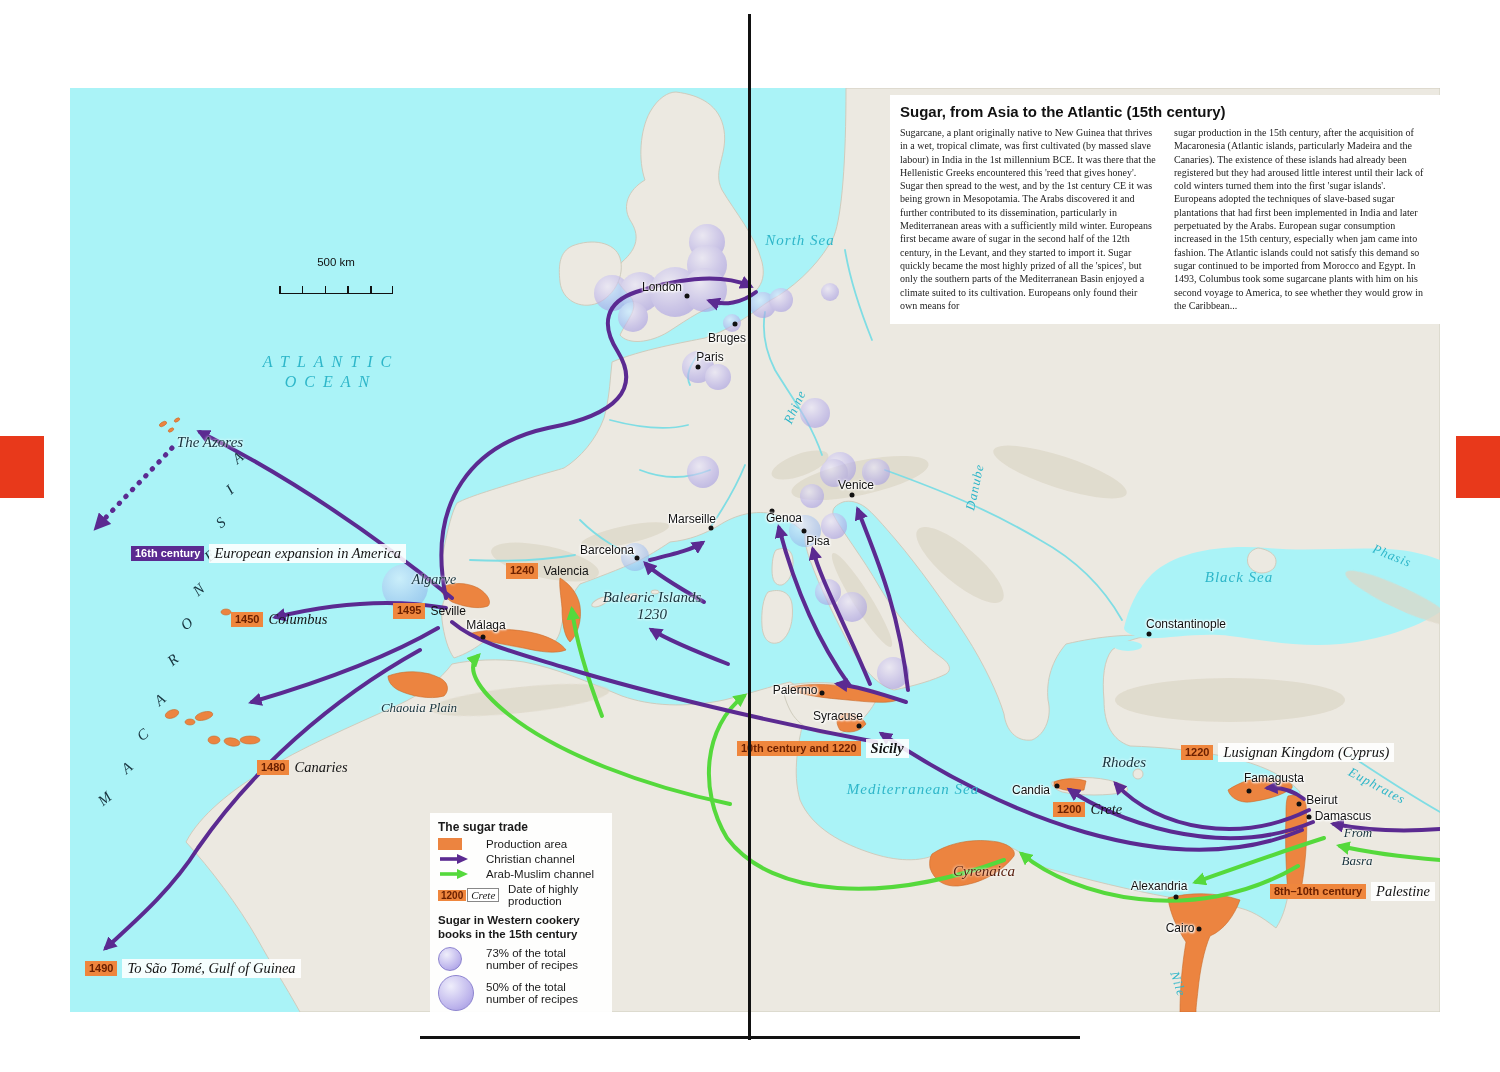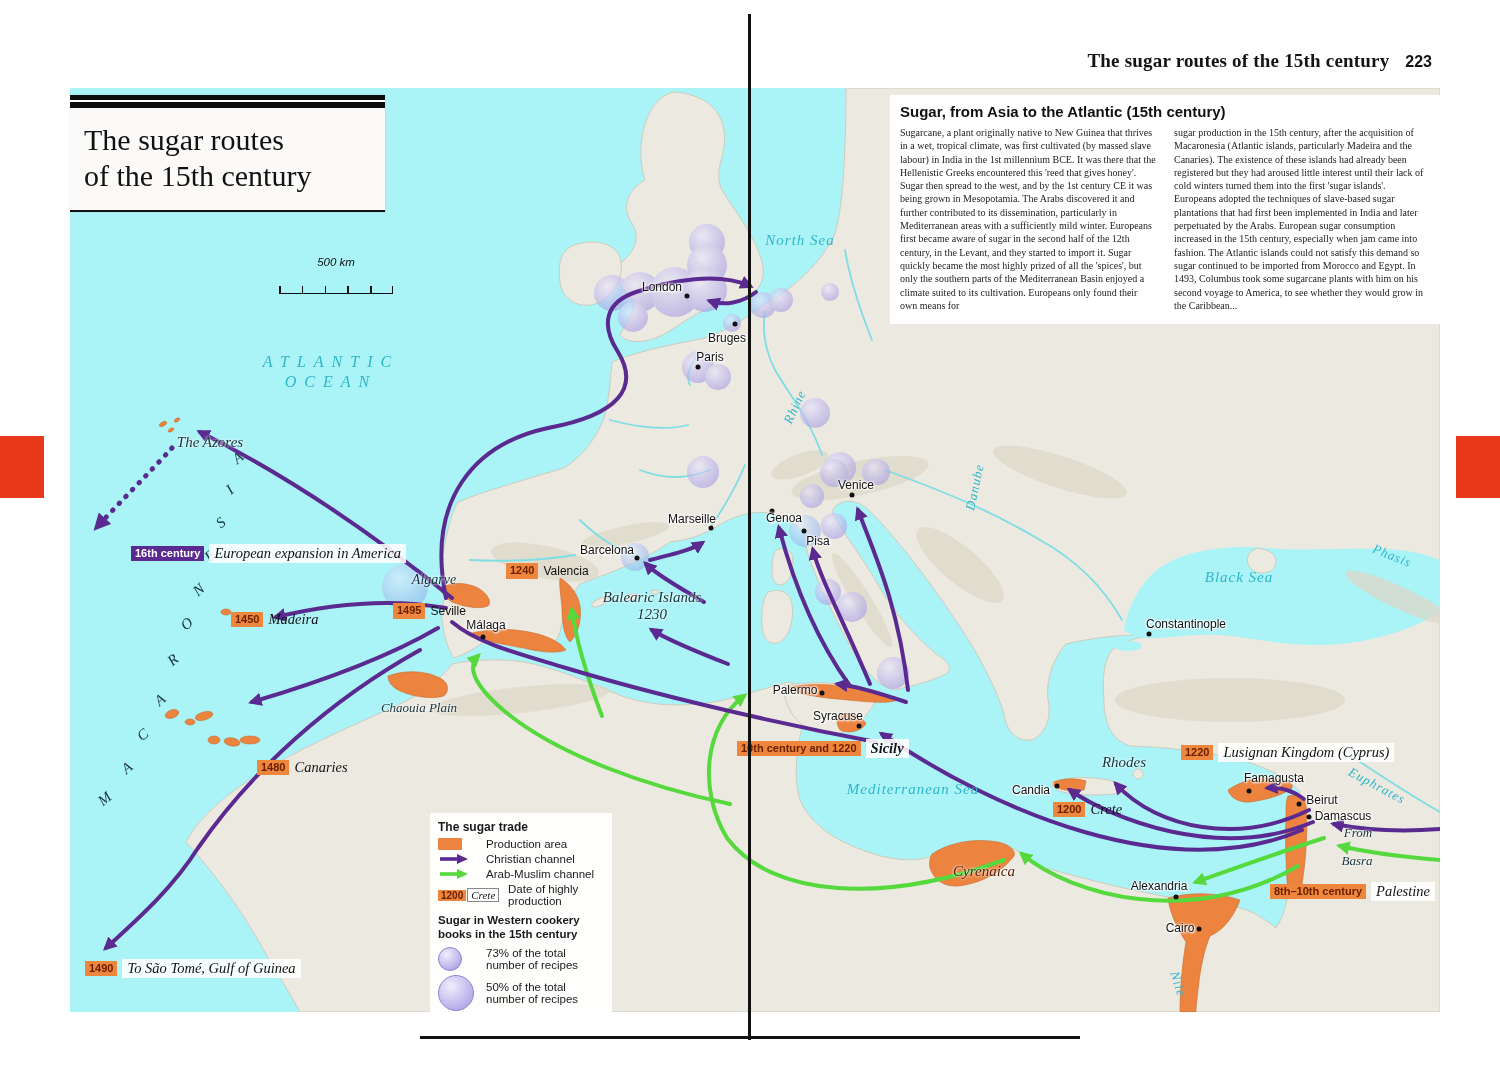--- a/index.html
+++ b/index.html
@@ -53,21 +53,21 @@
   .badge{font-size:11px;font-weight:bold;padding:1px 4px;line-height:1.25;}
   .badge.orange{background:#ef863d;color:#6b2000;}
   .badge.purple{background:#5b2a91;color:#fff;}
   .dlbl{margin-left:5px;}
   .dlbl.it{font-family:"Liberation Serif",serif;font-style:italic;font-size:14.5px;color:#131313;}
   .dlbl.city{font-size:12px;color:#111;}
   .dlbl.bg{background:rgba(255,255,255,0.88);padding:1px 5px;}
   .dlbl.bold{font-weight:bold;}
   
   #scalebar{position:absolute;left:279px;top:256px;width:114px;}
-  #scalebar .sl{font-size:11.5px;color:#111;text-align:center;margin-bottom:18px;font-style:italic;}
+  #scalebar .sl{font-size:11.5px;color:#111;text-align:center;margin-bottom:18px;}
   #scalebar .bar{position:relative;height:7px;border-bottom:1.6px solid #111;}
   #scalebar .tk{position:absolute;bottom:0;width:1.6px;height:7px;background:#111;}
   
   #gutter{position:absolute;left:748px;top:14px;width:3px;height:1026px;background:#111;z-index:5;}
   #fold{position:absolute;left:420px;top:1036px;width:660px;height:2.5px;background:#111;z-index:5;}
   .redtab{position:absolute;top:436px;width:44px;height:62px;background:#e8391b;z-index:6;}
 </style>
 </head>
 <body>
 
@@ -264,32 +264,21 @@
         <path d="M 438,628 C 390,656 320,682 252,702" marker-end="url(#mp)"></path>
         <path d="M 420,650 C 330,700 252,770 198,848 C 170,892 132,924 106,948" marker-end="url(#mp)"></path>
         <path d="M 906,702 C 876,692 854,686 838,684" marker-end="url(#mp)"></path>
         <path d="M 172,448 C 150,472 120,502 97,527" stroke-width="5" stroke-dasharray="0.5 9" marker-end="url(#mp)"></path>
       </g>
     </g>
   </svg>
 
   <div id="labels">
 
-    <div class="hdr" style="right:68px;left:auto;position:absolute;">
-      <span class="ttl">The sugar routes of the 15th century</span>&nbsp;&nbsp;
-      <span class="num">223</span>
-    </div>
-
-    <div id="title-panel">
-      <div class="titlebar"></div>
-      <div class="tt">
-        <div>The sugar routes</div>
-        <div>of the 15th century</div>
-      </div>
-    </div>
+
 
     <div id="article">
       <h3>Sugar, from Asia to the Atlantic (15th century)</h3>
       <div class="cols">
         <div class="col">Sugarcane, a plant originally native to New Guinea that thrives in a wet, tropical climate, was first cultivated (by massed slave labour) in India in the 1st millennium BCE. It was there that the Hellenistic Greeks encountered this 'reed that gives honey'. Sugar then spread to the west, and by the 1st century CE it was being grown in Mesopotamia. The Arabs discovered it and further contributed to its dissemination, particularly in Mediterranean areas with a sufficiently mild winter. Europeans first became aware of sugar in the second half of the 12th century, in the Levant, and they started to import it. Sugar quickly became the most highly prized of all the 'spices', but only the southern parts of the Mediterranean Basin enjoyed a climate suited to its cultivation. Europeans only found their own means for</div>
         <div class="col">sugar production in the 15th century, after the acquisition of Macaronesia (Atlantic islands, particularly Madeira and the Canaries). The existence of these islands had already been registered but they had aroused little interest until their lack of cold winters turned them into the first 'sugar islands'. Europeans adopted the techniques of slave-based sugar plantations that had first been implemented in India and later perpetuated by the Arabs. European sugar consumption increased in the 15th century, especially when jam came into fashion. The Atlantic islands could not satisfy this demand so sugar continued to be imported from Morocco and Egypt. In 1493, Columbus took some sugarcane plants with him on his second voyage to America, to see whether they would grow in the Caribbean...</div>
       </div>
     </div>
 
     <div id="scalebar">
@@ -424,21 +413,21 @@
       <div class="date-row" style="left: 393px; top: 603px;">
         <span class="badge orange">1495</span>
         <span class="dlbl city">Seville</span>
       </div>
       <div class="date-row" style="left: 506px; top: 563px;">
         <span class="badge orange">1240</span>
         <span class="dlbl city">Valencia</span>
       </div>
       <div class="date-row" style="left: 231px; top: 611px;">
         <span class="badge orange">1450</span>
-        <span class="dlbl it">Madeira</span>
+        <span class="dlbl it">Columbus</span>
       </div>
       <div class="date-row" style="left: 257px; top: 759px;">
         <span class="badge orange">1480</span>
         <span class="dlbl it">Canaries</span>
       </div>
       <div class="date-row" style="left: 85px; top: 959px;">
         <span class="badge orange">1490</span>
         <span class="dlbl it bg">To São Tomé, Gulf of Guinea</span>
       </div>
       <div class="date-row" style="left: 1053px; top: 801px;">

